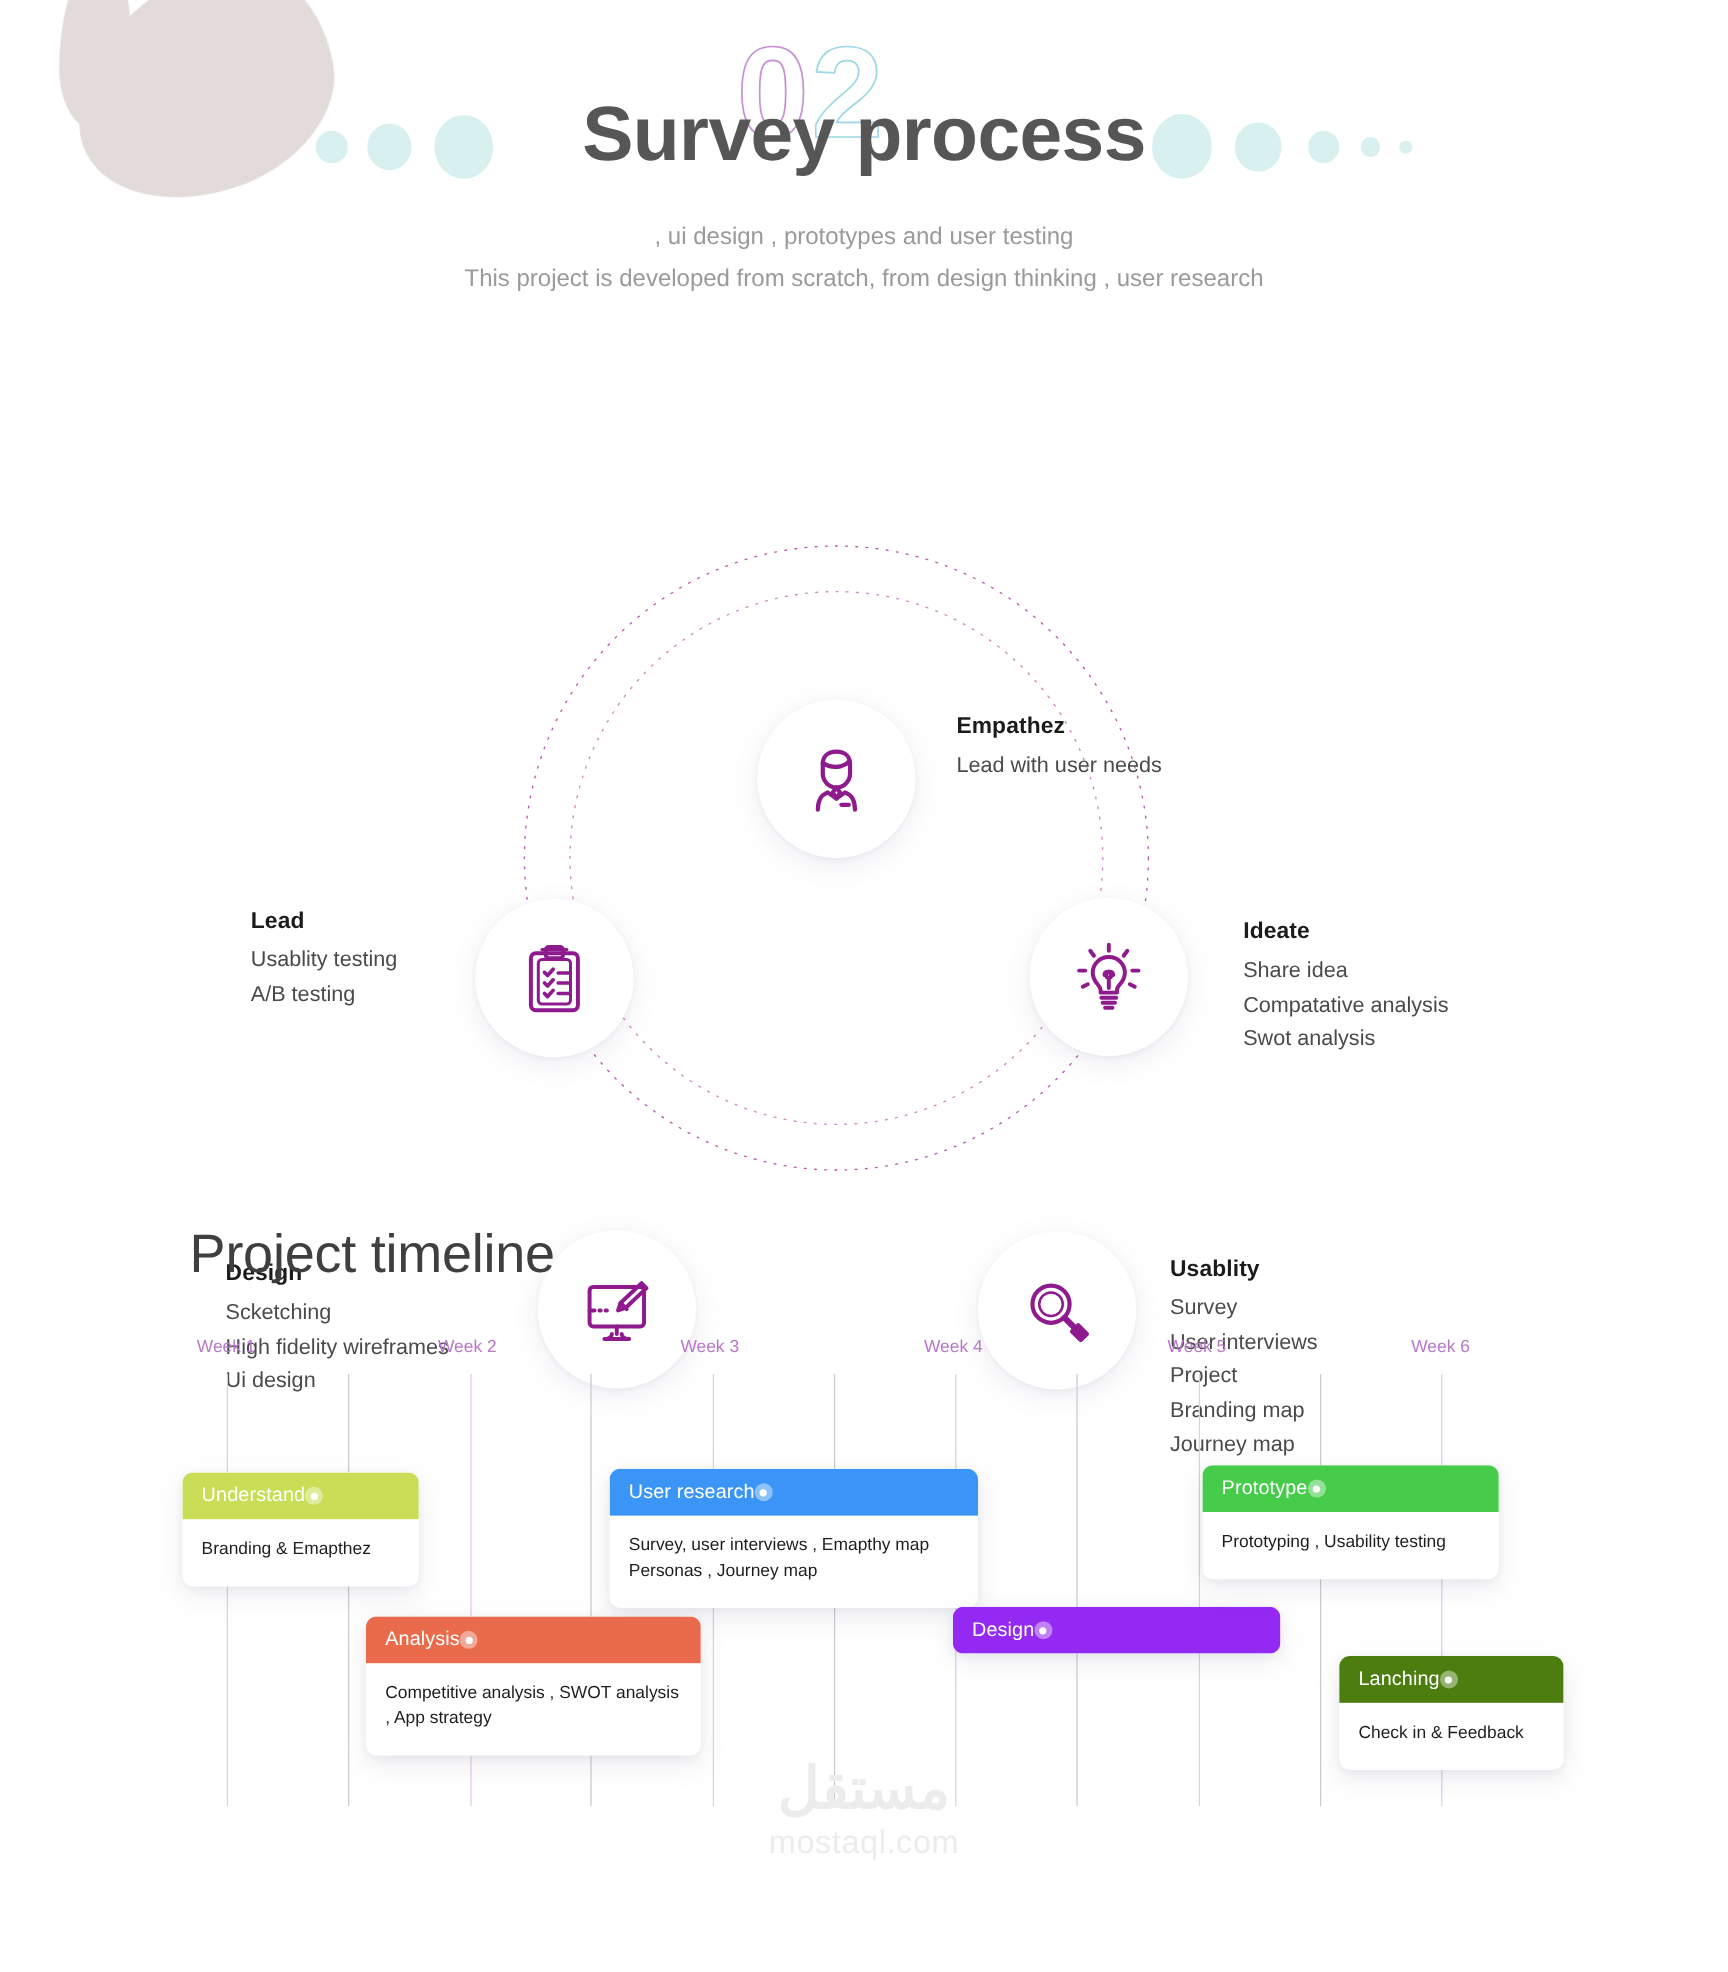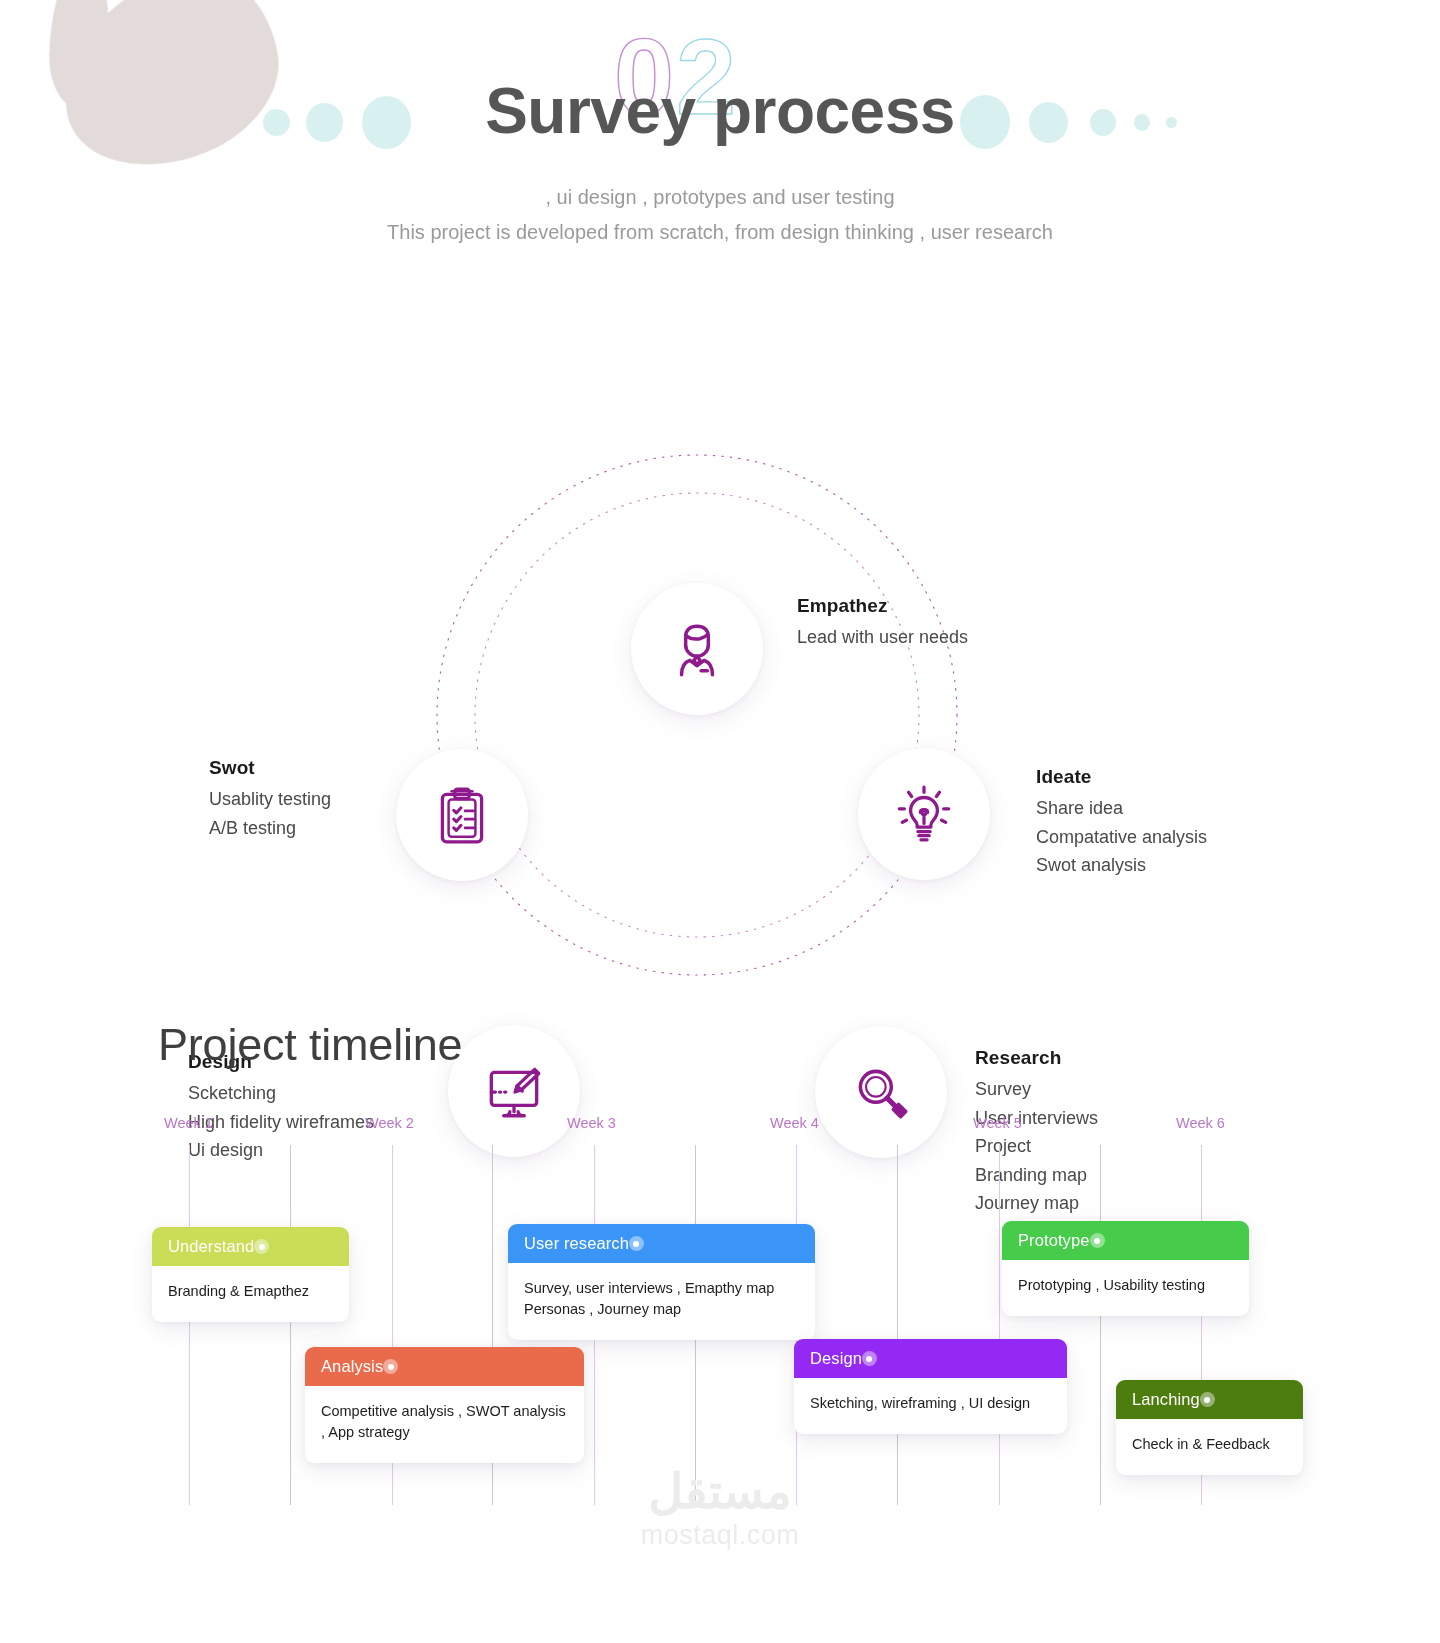--- a/index.html
+++ b/index.html
@@ -200,21 +200,21 @@
 
   <div class="node-circle" id="node-research-circle">
     <svg viewBox="0 0 64 64" fill="none" stroke="#8e1a8e" stroke-width="3.4" stroke-linecap="round" stroke-linejoin="round">
       <circle cx="27" cy="27" r="15"></circle>
       <circle cx="27" cy="27" r="9.5" stroke-width="2"></circle>
       <path d="M38 38l14 14" stroke-width="5"></path>
       <path d="M49 44l7 7-5 5-7-7z"></path>
     </svg>
   </div>
   <div class="node-text right" id="node-research-text">
-    <h3>Research</h3>
+    <h3>Usablity</h3>
     <p>Survey</p>
     <p>User interviews</p>
     <p>Project</p>
     <p>Branding map</p>
     <p>Journey map</p>
   </div>
 
   <div class="node-circle" id="node-design-circle">
     <svg viewBox="0 0 64 64" fill="none" stroke="#8e1a8e" stroke-width="3.2" stroke-linecap="round" stroke-linejoin="round">
       <path d="M10 17a3 3 0 0 1 3-3h38a3 3 0 0 1 3 3v26a3 3 0 0 1-3 3H13a3 3 0 0 1-3-3z"></path>
@@ -237,21 +237,21 @@
       <rect x="19" y="17" width="26" height="36" rx="3" stroke-width="2.4"></rect>
       <rect x="25" y="7" width="14" height="9" rx="2.5"></rect>
       <path d="M22 9h20" stroke-width="2.6"></path>
       <path d="M24 27.5l2.5 2.5 4.5-5" stroke-width="3"></path>
       <path d="M24 36l2.5 2.5 4.5-5" stroke-width="3"></path>
       <path d="M24 44.5l2.5 2.5 4.5-5" stroke-width="3"></path>
       <path d="M35 28h9M35 36h9M35 44.5h9" stroke-width="2.8"></path>
     </svg>
   </div>
   <div class="node-text left" id="node-test-text">
-    <h3>Swot</h3>
+    <h3>Lead</h3>
     <p>Usablity testing</p>
     <p>A/B testing</p>
   </div>
 </div>
 
 <div id="timeline">
   <h2 id="timeline-title">Project timeline</h2>
 
   <div class="week-label" style="left:164px;">Week 1</div>
   <div class="week-label" style="left:365px;">Week 2</div>
@@ -295,21 +295,20 @@
     <span class="bullet"></span>
   </div>
   <div class="tcard-body">Competitive analysis , SWOT analysis , App strategy</div>
 </div>
 
 <div class="tcard" id="card-design">
   <div class="tcard-head" style="background:#9429f4;">
     <span>Design</span>
     <span class="bullet"></span>
   </div>
-  <div class="tcard-body">Sketching, wireframing , UI design</div>
 </div>
 
 <div class="tcard" id="card-prototype">
   <div class="tcard-head" style="background:#46cc4a;">
     <span>Prototype</span>
     <span class="bullet"></span>
   </div>
   <div class="tcard-body">Prototyping , Usability testing</div>
 </div>
 

